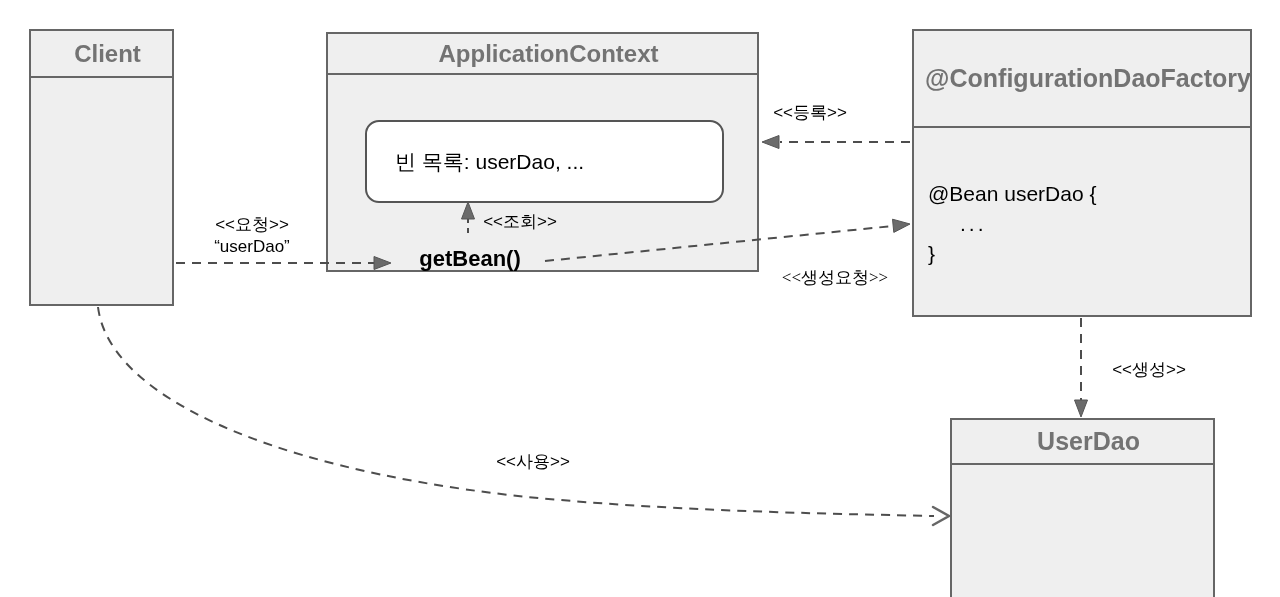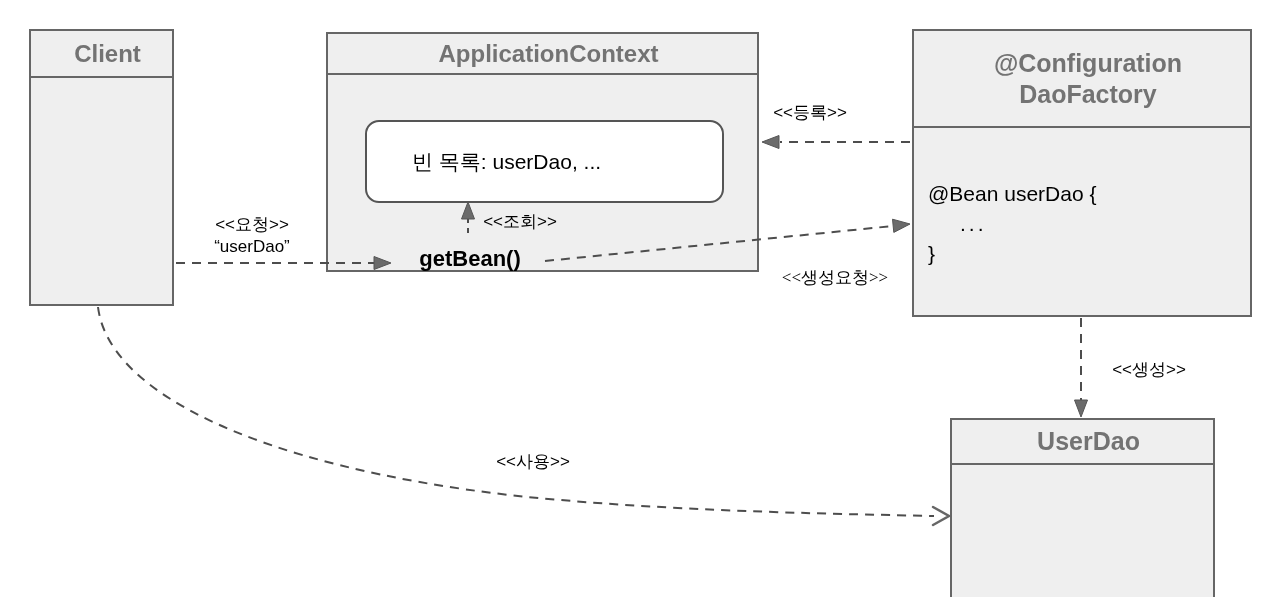--- a/index.html
+++ b/index.html
@@ -29,35 +29,35 @@
     text-align: center;
     padding-left: 12px;
   }
   #client { left: 29px; top: 29px; width: 145px; height: 277px; }
   #client .box-header { height: 45px; font-size: 24px; }
 
   #app { left: 326px; top: 32px; width: 433px; height: 240px; }
   #app .box-header { height: 39px; font-size: 24px; }
 
   #dao { left: 912px; top: 29px; width: 340px; height: 288px; }
-  #dao .box-header { height: 95px; font-size: 25px; flex-direction: column; line-height: 31px; }
+  #dao .box-header { height: 95px; font-size: 25px; flex-direction: row; line-height: 31px; }
 
   #userdao { left: 950px; top: 418px; width: 265px; height: 192px; }
   #userdao .box-header { height: 43px; font-size: 25px; }
 
   .bean-list {
     position: absolute;
     left: 37px; top: 86px; width: 359px; height: 83px;
     background: #ffffff;
     border: 2px solid #555555;
     border-radius: 14px;
     box-sizing: border-box;
     display: flex;
     align-items: center;
-    padding-left: 45px;
+    padding-left: 28px;
     font-size: 21px;
   }
   .getbean {
     position: absolute;
     left: 142px; top: 212px;
     transform: translateX(-50%);
     font-weight: bold;
     font-size: 22px;
     white-space: nowrap;
   }

